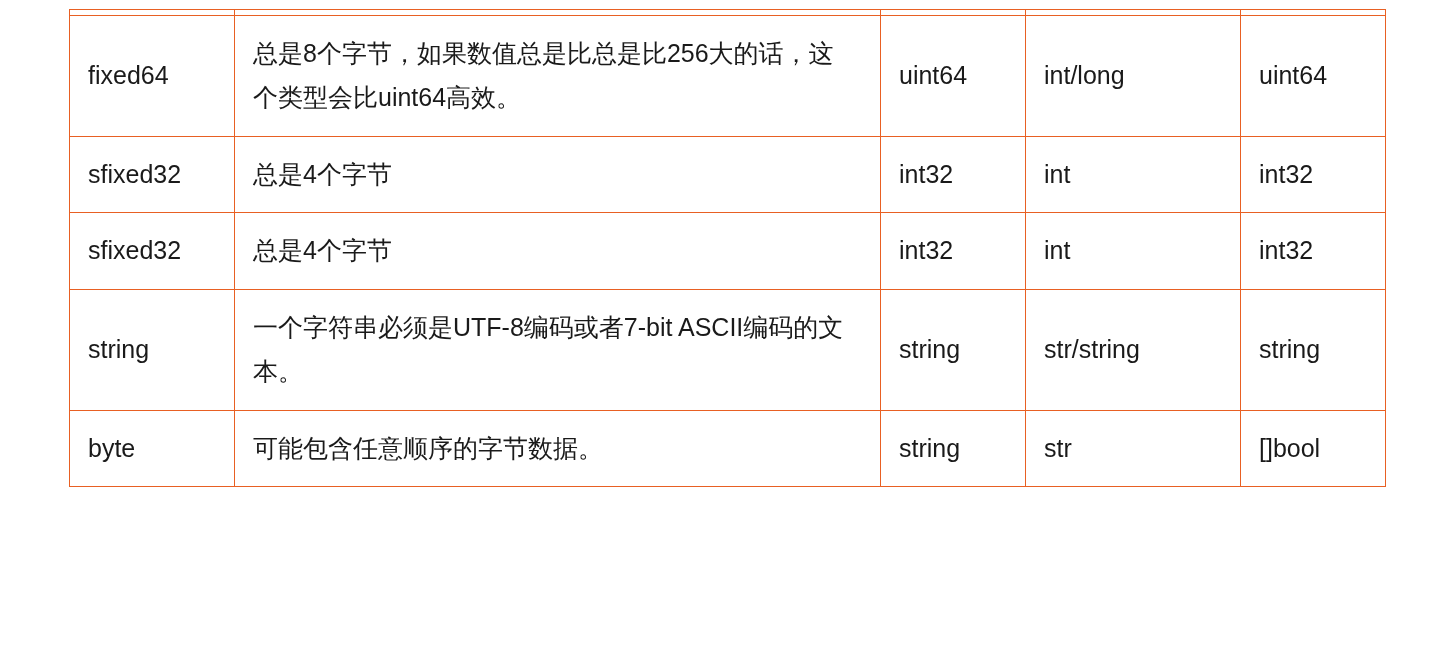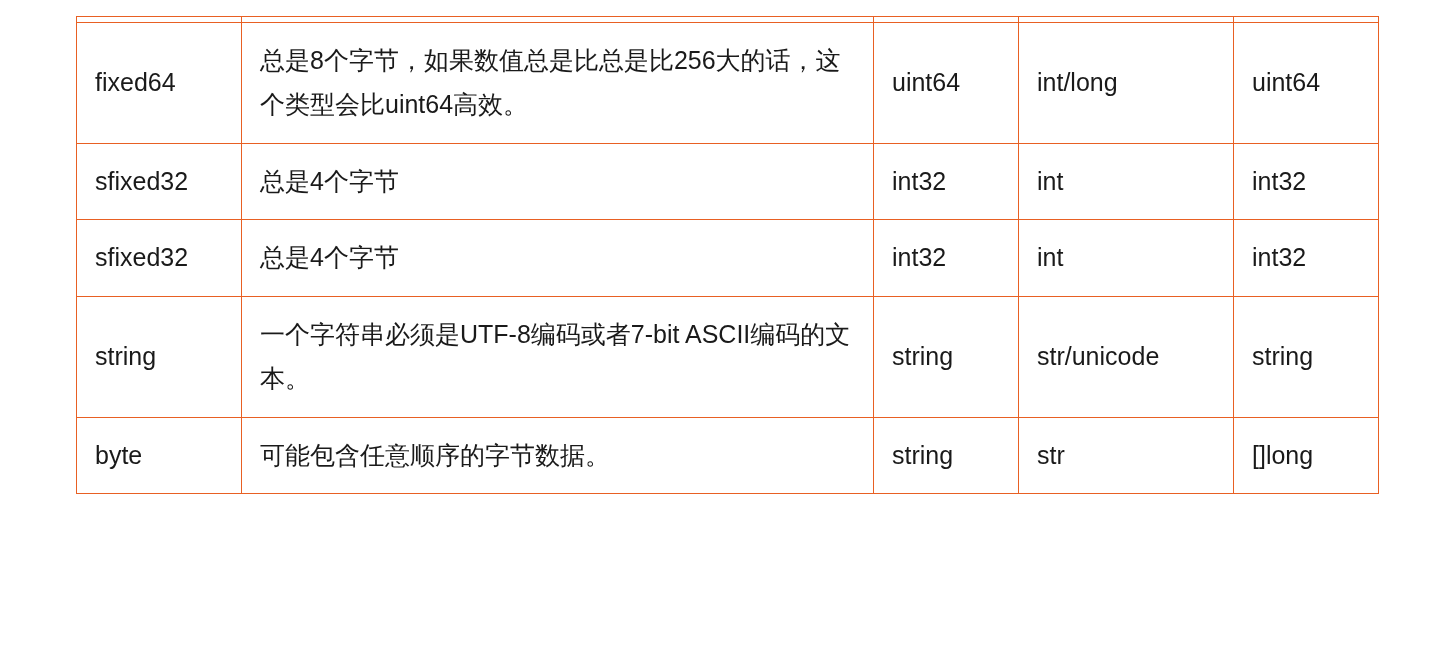--- a/index.html
+++ b/index.html
@@ -1,17 +1,17 @@
 <!DOCTYPE html>
 <html><head>
   <meta charset="utf-8">
   <style>
     * {
       margin: 0;
-      padding: 16px;
+      padding: 9px;
       box-sizing: border-box;
     }
     body {
       font-family: "Microsoft YaHei", "PingFang SC", sans-serif;
       background: #ffffff;
       padding: 0;
     }
     .container {
       padding: 0 60px 0 60px;
     }
@@ -89,25 +89,25 @@
       <td>sfixed32</td>
       <td>总是4个字节</td>
       <td>int32</td>
       <td>int</td>
       <td>int32</td>
     </tr>
     <tr>
       <td>string</td>
       <td>一个字符串必须是UTF-8编码或者7-bit ASCII编码的文 本。</td>
       <td>string</td>
-      <td>str/unicode</td>
+      <td>str/string</td>
       <td>string</td>
     </tr>
     <tr>
       <td>byte</td>
       <td>可能包含任意顺序的字节数据。</td>
       <td>string</td>
       <td>str</td>
-      <td>[]long</td>
+      <td>[]bool</td>
     </tr>
   </tbody>
     </table>
 </div>
 
 </body></html>

